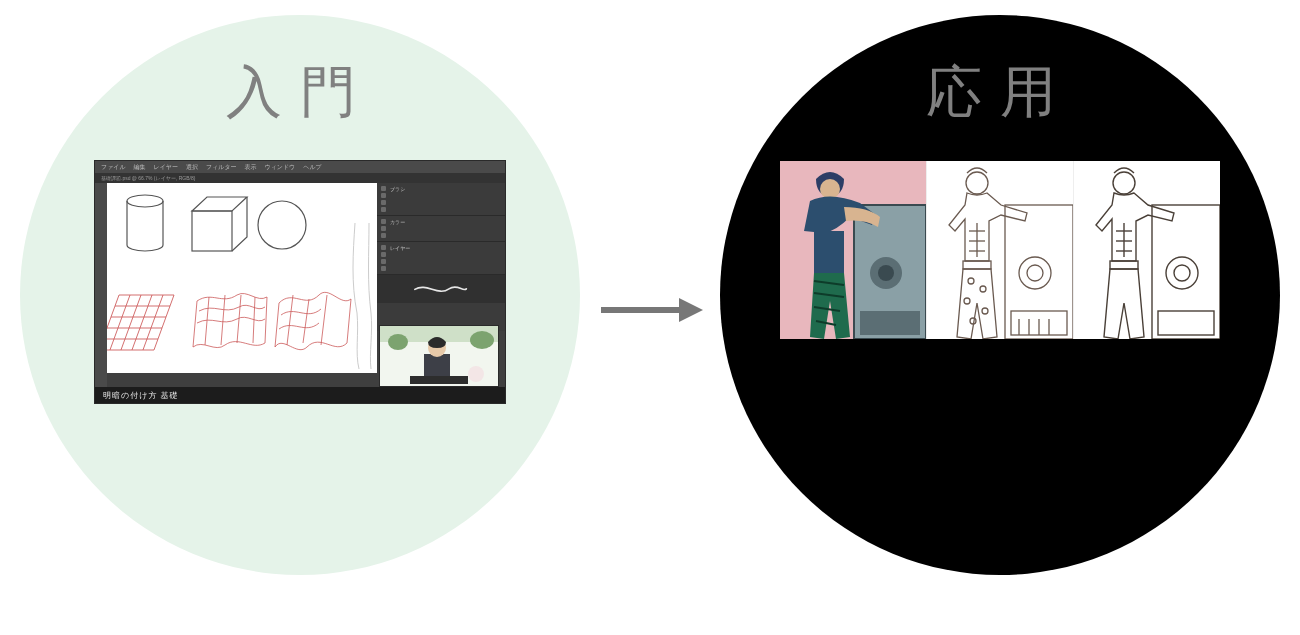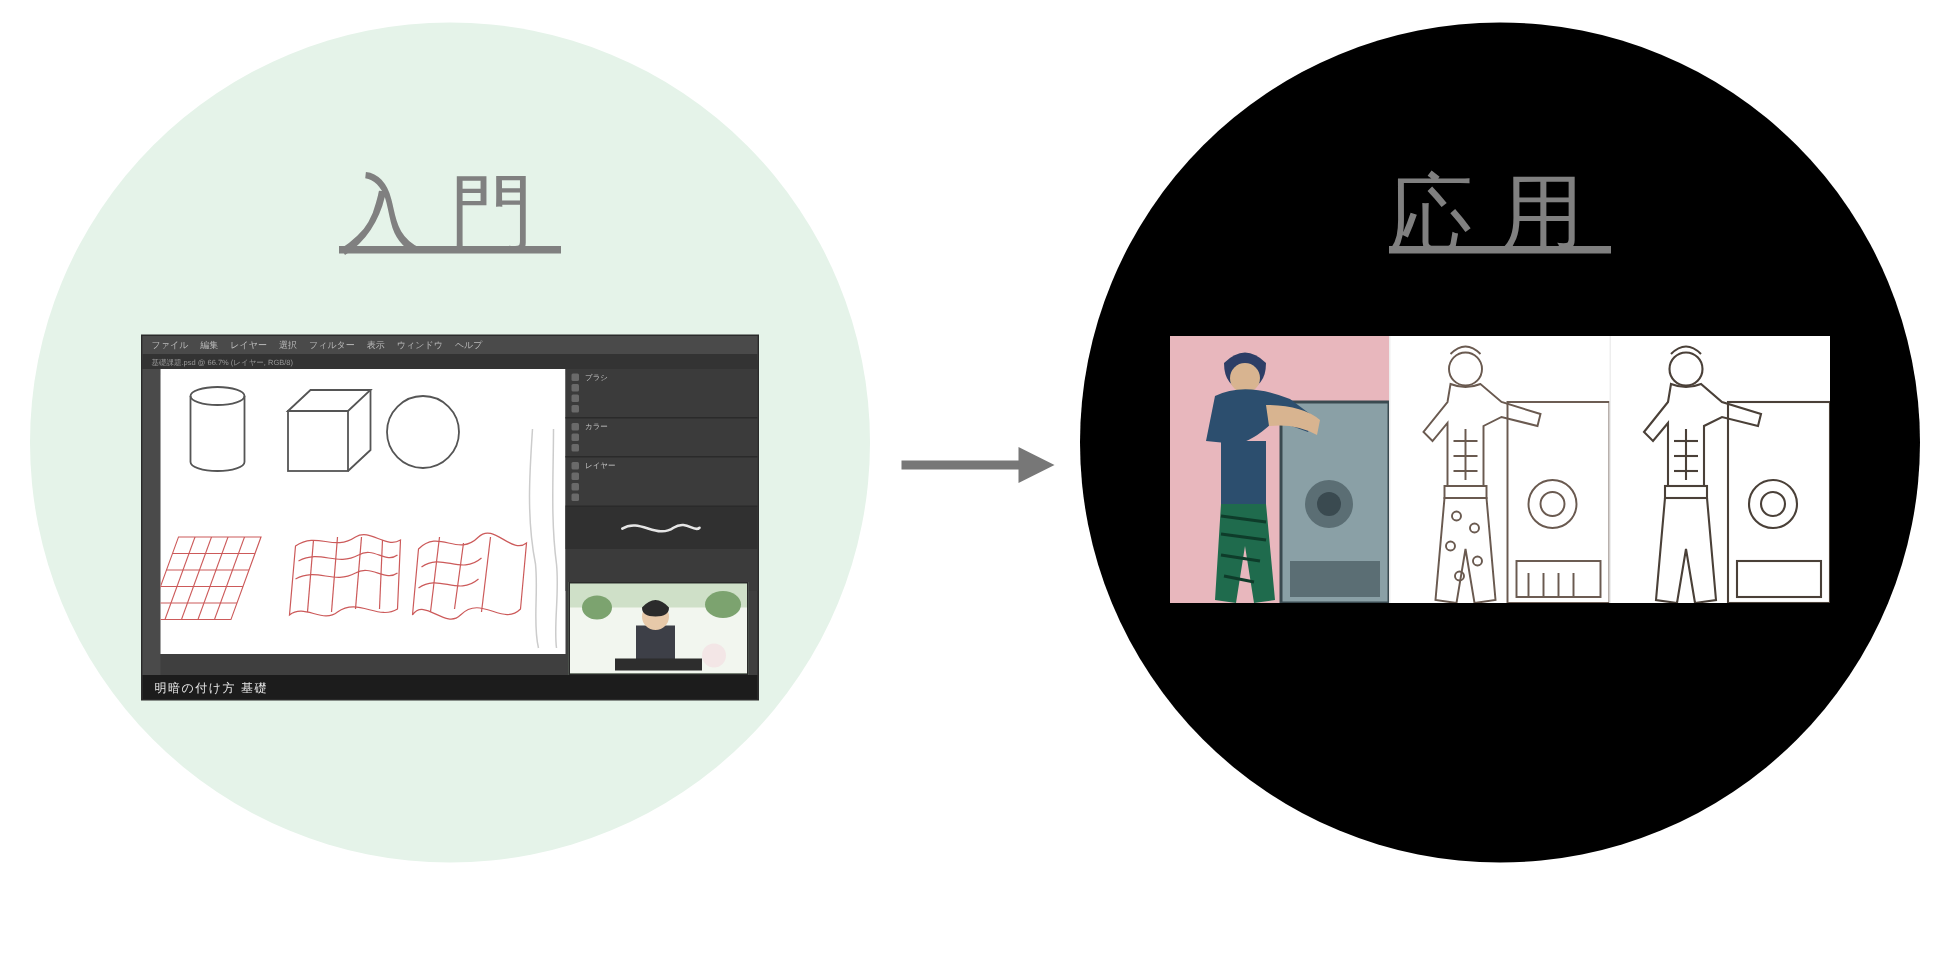--- a/index.html
+++ b/index.html
@@ -31,29 +31,28 @@
     background: #e5f3e9;
   }
   .circle-right {
     right: 20px;
     top: 15px;
     width: 560px;
     height: 560px;
     background: #000000;
   }
   .circle-title {
-    margin-top: 90px;
+    margin-top: 40px;
     font-size: 56px;
     letter-spacing: 18px;
     color: #808080;
     font-weight: 400;
-    text-decoration: underline;
   }
   .thumb-wrap {
-    margin-top: 43px;
+    margin-top: 30px;
     display: flex;
     justify-content: center;
     width: 100%;
   }
 
   
   .editor {
     width: 410px;
     height: 242px;
     background: #3f3f3f;

